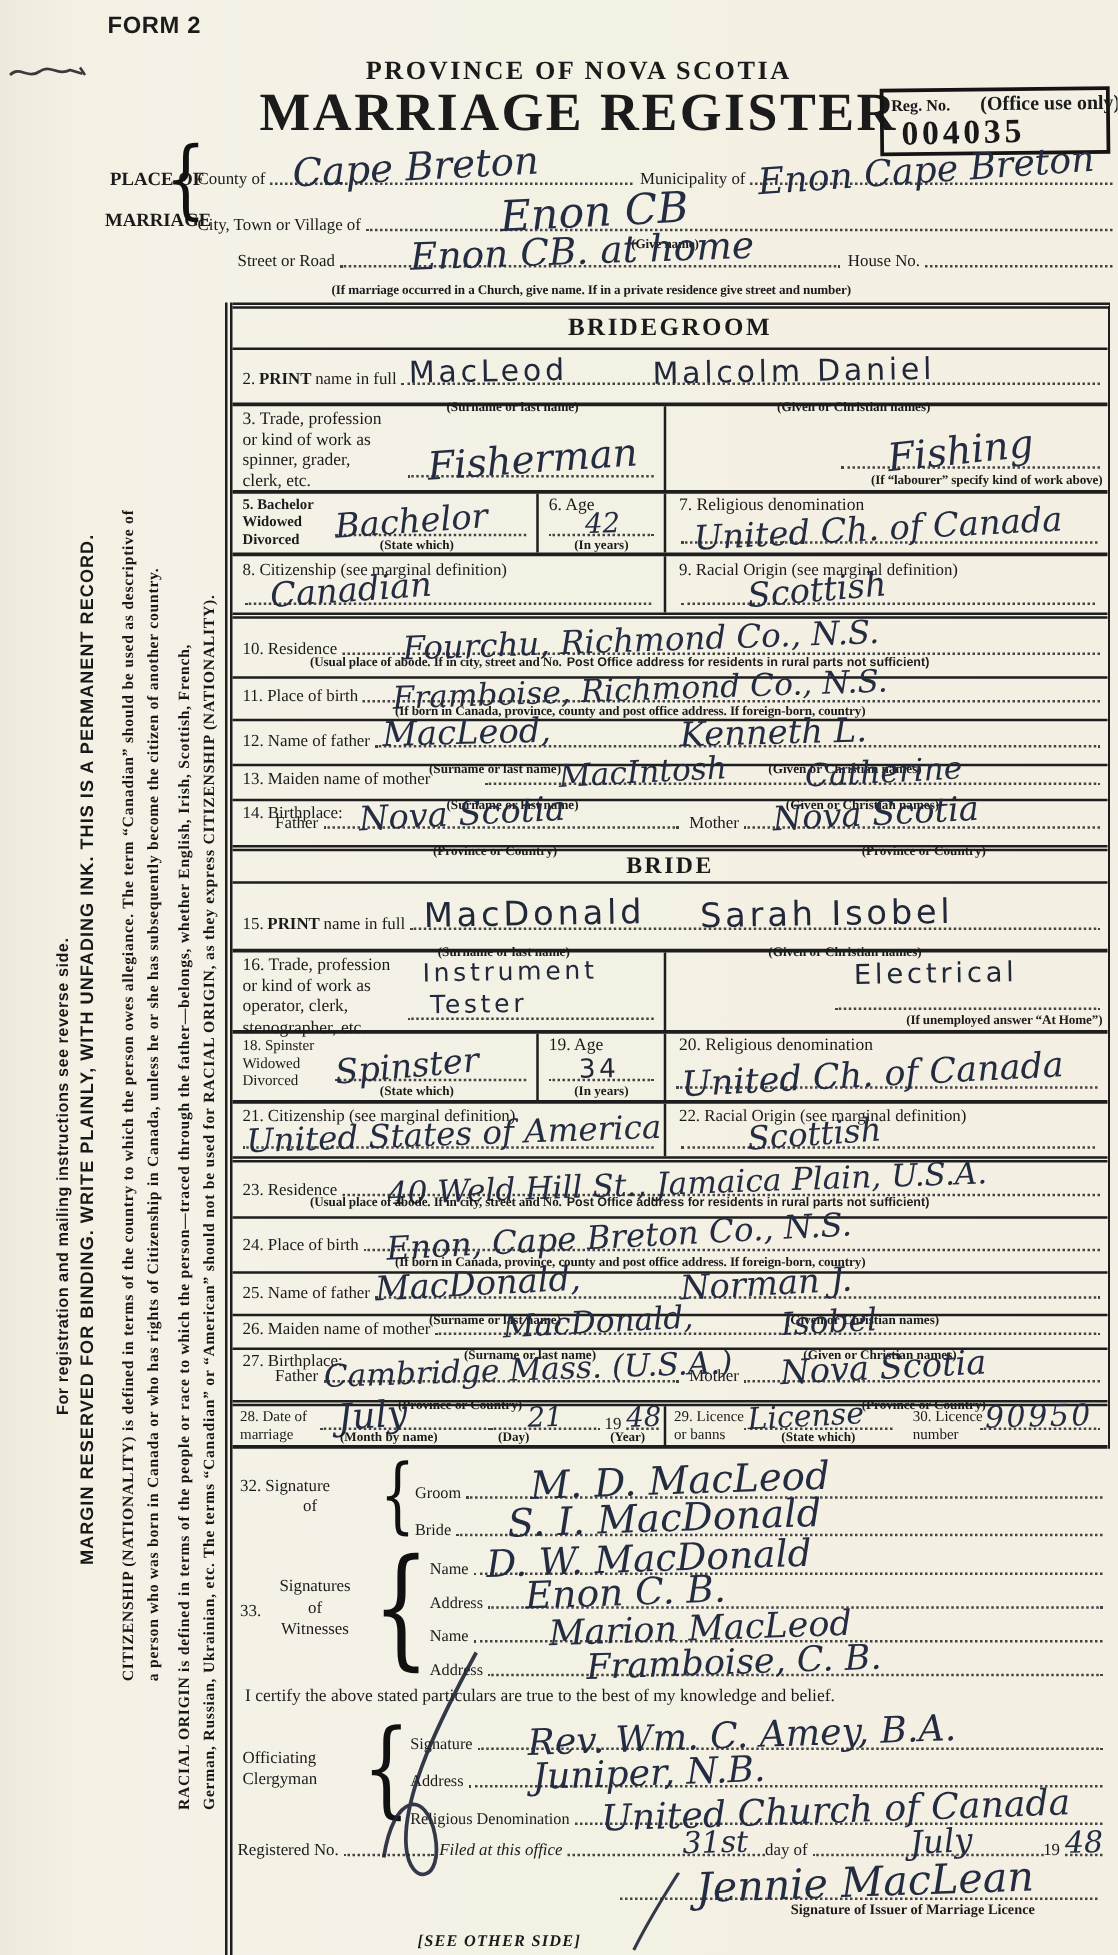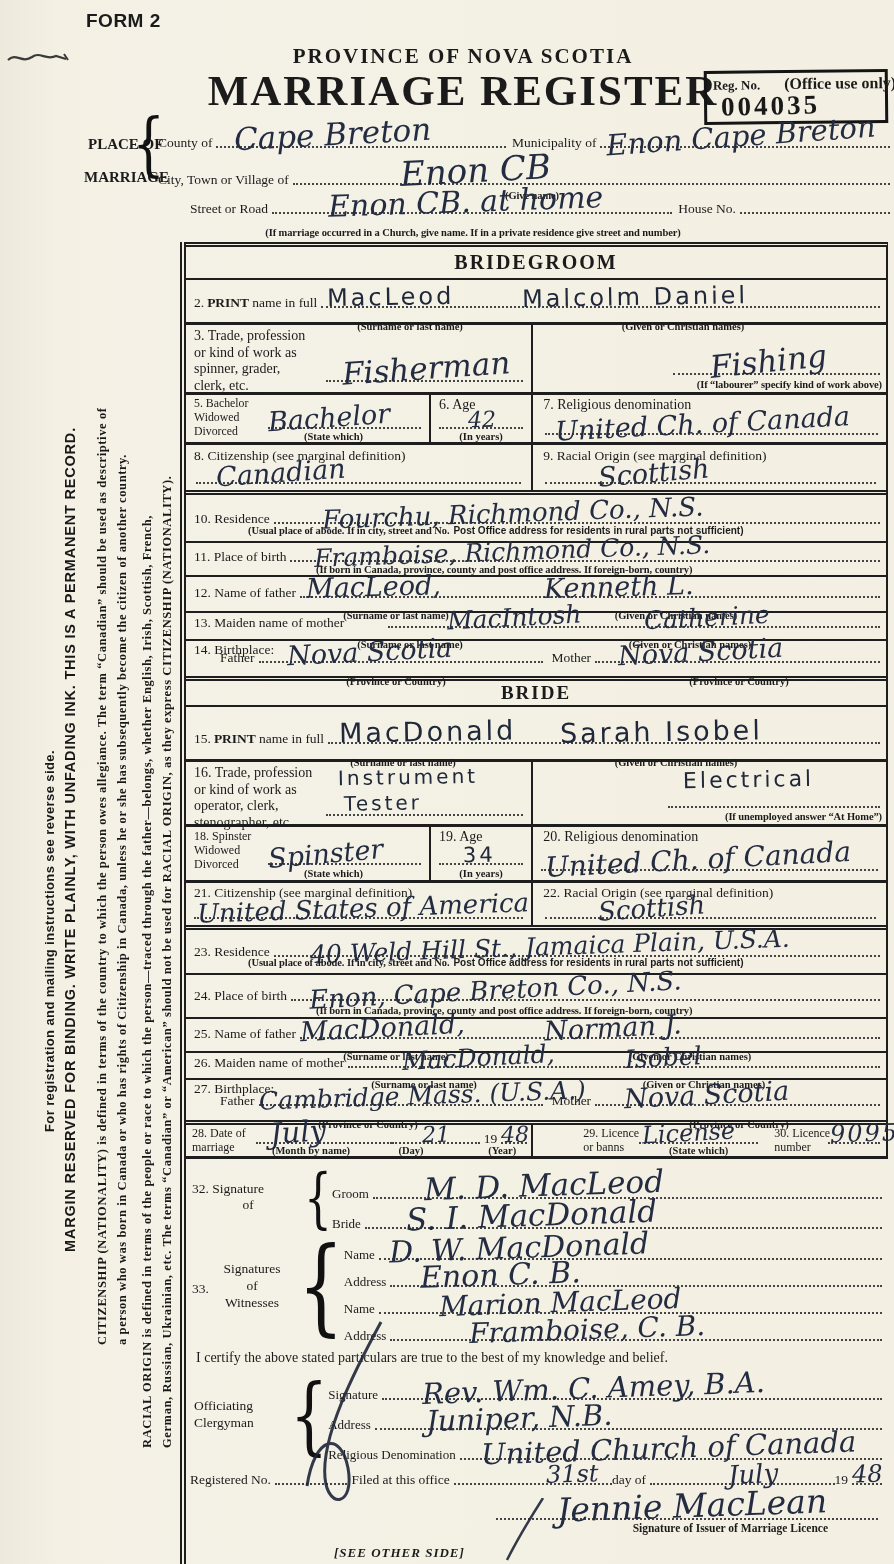--- a/index.html
+++ b/index.html
@@ -156,21 +156,21 @@
           <span class="hw on" style="left:18%;font-size:31px;transform:rotate(-6deg);">Fishing</span>
         </div>
         <div class="note" style="position:absolute;right:4px;bottom:2px;">(If “labourer” specify kind of work above)</div>
       </div>
     </div>
   </div>
 
   <div class="r b3" style="height:50px;">
     <div class="cells">
       <div class="cell vr" style="width:35%;">
-        <div class="mlbl" style="top:2px;left:8px;font-size:11.8px;">
+        <div class="mlbl" style="top:2px;left:8px;font-size:11.8px;font-weight:bold;">
           <div>5. Bachelor</div>
           <div>Widowed</div>
           <div>Divorced</div>
         </div>
         <div class="cellfill" style="left:82px;right:8px;bottom:13px;">
           <span class="hw on" style="left:0;font-size:27px;transform:rotate(-4deg);">Bachelor</span>
         </div>
         <div class="csub" style="left:60px;right:8px;bottom:0;">(State which)</div>
       </div>
       <div class="cell vr" style="width:14.6%;">
@@ -445,21 +445,21 @@
           </span>
           <span class="lbl" style="padding-left:4px;">19</span>
           <span class="fill" style="flex:none;width:26px;">
             <span class="hw on" style="left:0;font-size:22px;">48</span>
           </span>
         </div>
         <div class="csub" style="left:70px;width:110px;bottom:0;">(Month by name)</div>
         <div class="csub" style="left:195px;width:60px;bottom:0;">(Day)</div>
         <div class="csub" style="right:4px;width:50px;bottom:0;">(Year)</div>
       </div>
-      <div class="cell" style="width:27%;margin-left:44px;">
+      <div class="cell" style="width:27%;">
         <div class="mlbl" style="top:1px;left:6px;font-size:12px;">
           <div>29. Licence</div>
           <div>or banns</div>
         </div>
         <div class="cellfill" style="left:62px;right:8px;bottom:12px;">
           <span class="hw on" style="left:2%;font-size:24px;transform:rotate(-3deg);">License</span>
         </div>
         <div class="csub" style="left:62px;right:8px;bottom:0;">(State which)</div>
       </div>
       <div class="cell" style="flex:1;">
@@ -567,21 +567,21 @@
           <span class="hw on" style="left:5%;font-size:29px;transform:rotate(-2deg);">United Church of Canada</span>
         </span>
       </div>
     </div>
   </div>
 
   <div class="r nob" style="height:30px;">
     <div class="ql" style="left:4px;right:6px;bottom:6px;">
       <span class="lbl">Registered No.</span>
       <span class="fill" style="flex:0.55;"></span>
-      <span class="lbl" style="padding-left:4px;">Filed at this office</span>
+      <span class="lbl" style="padding-left:4px;font-style:italic;">Filed at this office</span>
       <span class="fill" style="flex:1.2;">
         <span class="hw on" style="left:58%;font-size:24px;">31st</span>
       </span>
       <span class="lbl">day of</span>
       <span class="fill" style="flex:1.4;">
         <span class="hw on" style="left:42%;font-size:26px;transform:rotate(-3deg);">July</span>
       </span>
       <span class="lbl">19</span>
       <span class="fill" style="flex:none;width:30px;">
         <span class="hw on" style="left:0;font-size:24px;">48</span>

